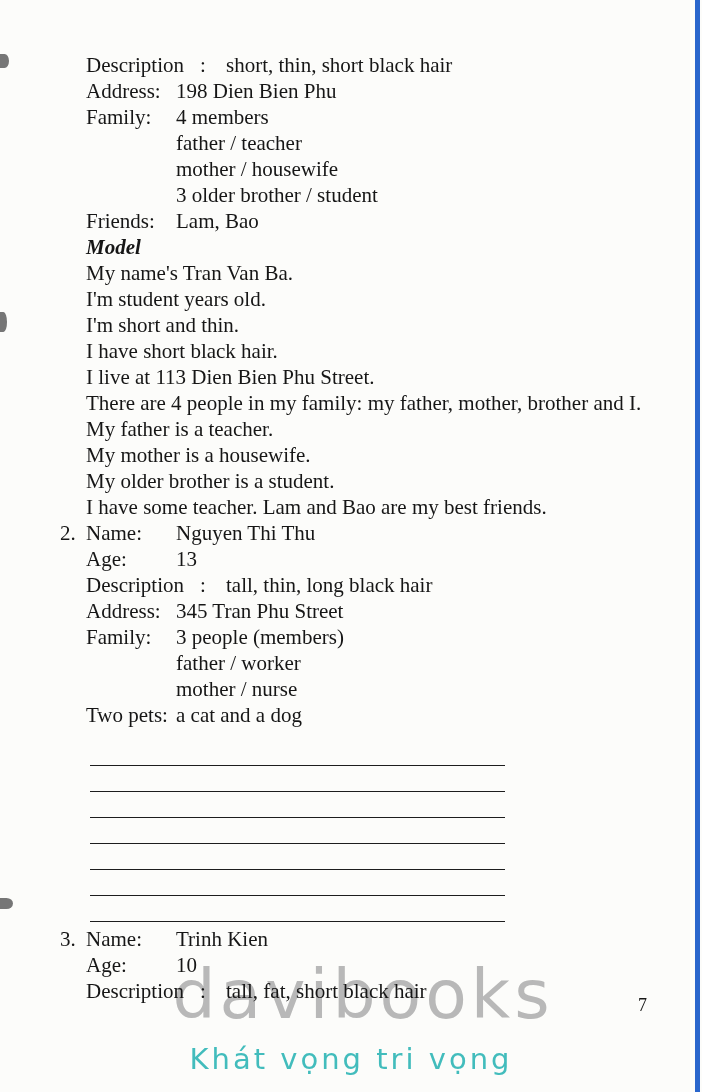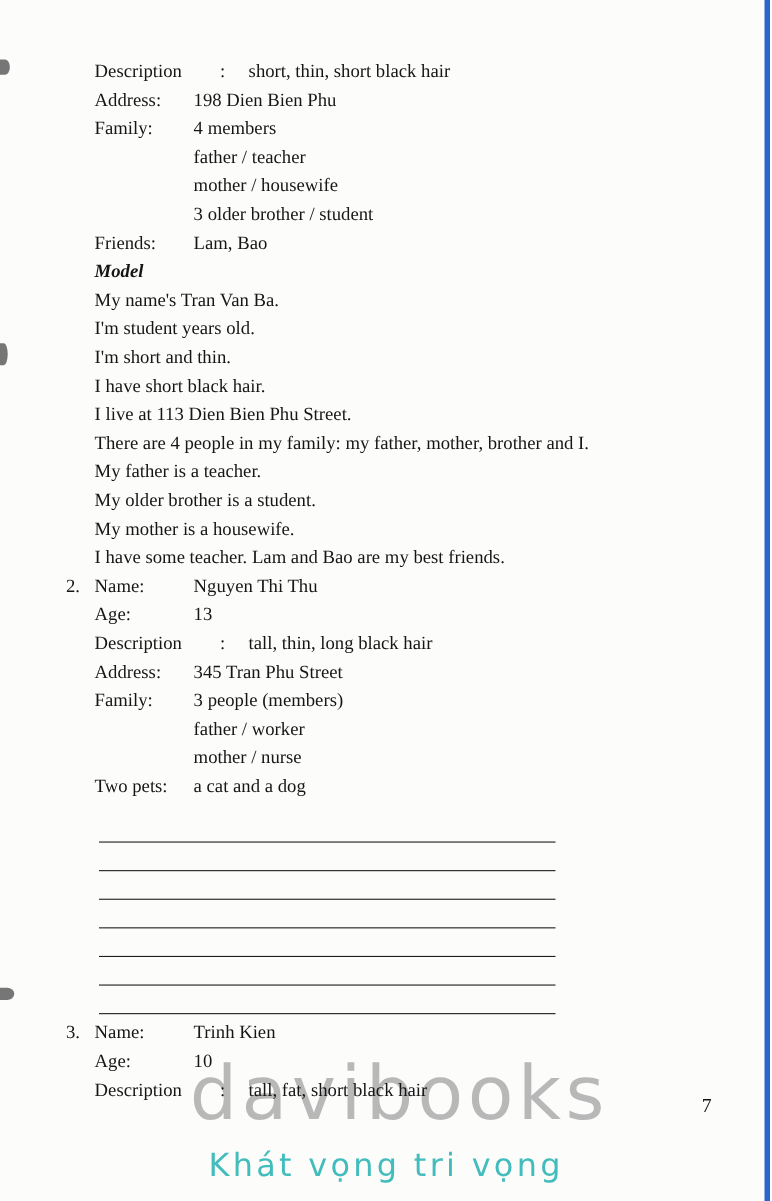--- a/index.html
+++ b/index.html
@@ -10,21 +10,21 @@
     background: #fcfcfa;
     overflow: hidden;
     font-family: "Liberation Serif", serif;
     color: #161616;
   }
   .content {
     position: absolute;
     top: 52px;
     left: 60px;
     width: 600px;
-    font-size: 17px;
+    font-size: 21px;
     line-height: 26px;
     z-index: 2;
   }
   .row { display: flex; align-items: baseline; }
   .num  { width: 26px; flex: none; }
   .ind  { width: 26px; flex: none; }
   .lbl  { width: 90px; flex: none; }
   .lbl.wide { width: 114px; }
   .sep  { width: 26px; flex: none; }
   .val  { flex: 1 1 auto; }
@@ -145,22 +145,22 @@
 
       <div class="model-heading">Model</div>
 
       <div class="para">My name's Tran Van Ba.</div>
       <div class="para">I'm student years old.</div>
       <div class="para">I'm short and thin.</div>
       <div class="para">I have short black hair.</div>
       <div class="para">I live at 113 Dien Bien Phu Street.</div>
       <div class="para">There are 4 people in my family: my father, mother, brother and I.</div>
       <div class="para">My father is a teacher.</div>
+      <div class="para">My mother is a housewife.</div>
       <div class="para">My older brother is a student.</div>
-      <div class="para">My mother is a housewife.</div>
       <div class="para">I have some teacher. Lam and Bao are my best friends.</div>
     </section>
 
     <section>
       <div class="row">
         <span class="num">2.</span>
         <span class="lbl">Name:</span>
         <span class="val">Nguyen Thi Thu</span>
       </div>
       <div class="row">

